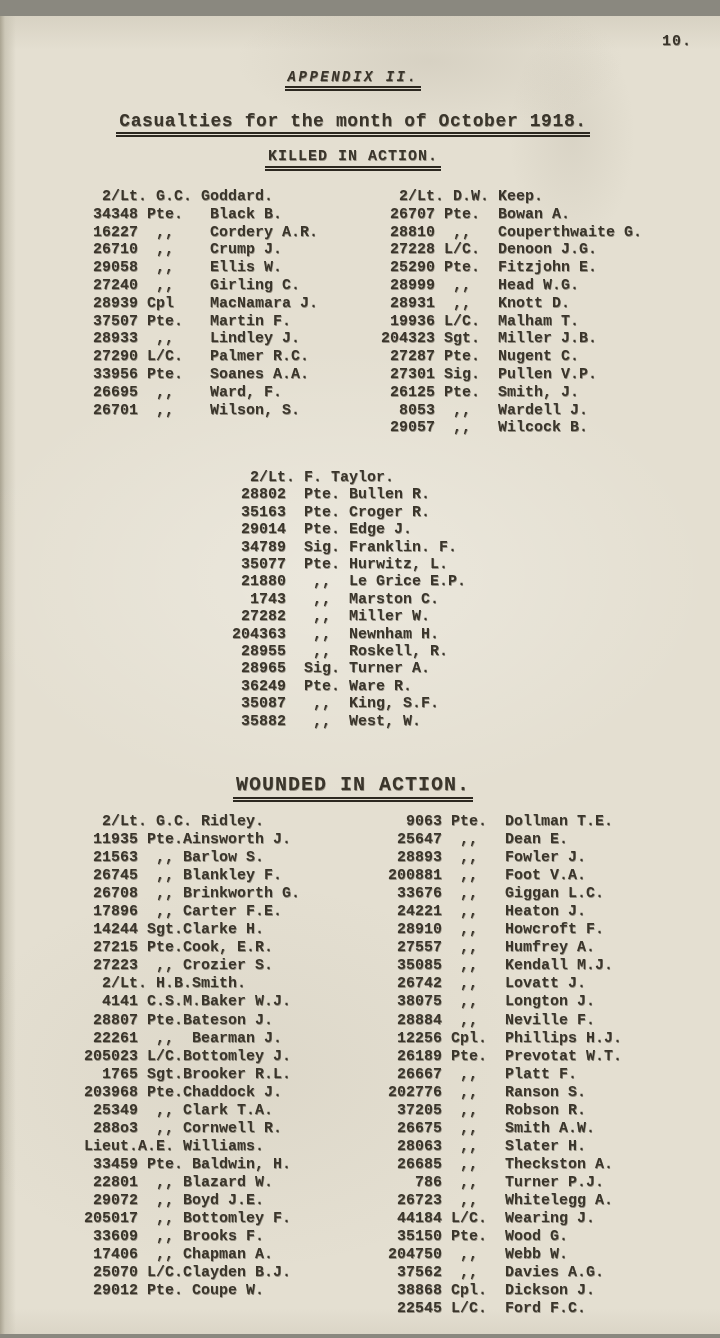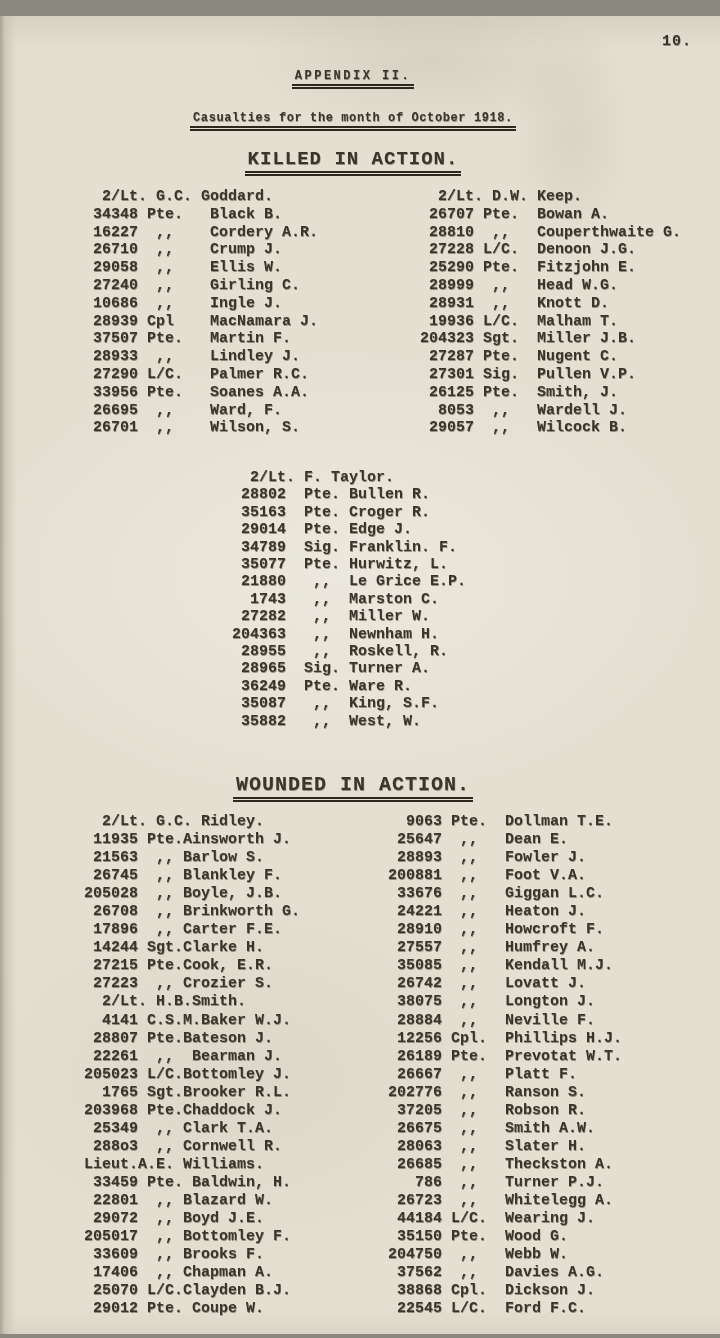--- a/index.html
+++ b/index.html
@@ -17,29 +17,29 @@
       radial-gradient(ellipse 420px 280px at 240px 1060px, rgba(128,118,98,0.07), transparent 70%),
       linear-gradient(90deg, #aaa492 0px, #ccc7b7 5px, rgba(204,199,183,0) 16px),
       linear-gradient(180deg, rgba(138,128,108,0.14) 0px, rgba(138,128,108,0) 34px),
       linear-gradient(0deg, rgba(138,128,108,0.10) 0px, rgba(138,128,108,0) 26px),
       #e4dfd1;
     text-shadow:0.5px 0.5px 0.5px rgba(48,42,32,0.45);
   }
   .line{white-space:pre;font-weight:700;}
   .col{position:absolute;font-size:15px;}
   .col-killed-left  {left:84px;  top:172px; line-height:17.8px;}
-  .col-killed-right {left:420px; top:172px; line-height:17.8px;}
+  .col-killed-right {left:381px; top:172px; line-height:17.8px;}
   .col-centre       {left:232px; top:453px; line-height:17.4px;}
   .col-wounded-left {left:84px;  top:797px; line-height:18.05px;}
   .col-wounded-right{left:388px; top:797px; line-height:18.05px;}
   .hrow{position:absolute;left:0;width:706px;text-align:center;font-weight:700;}
   .underlined{display:inline-block;border-bottom:5px double #2c2820;padding:0 3px 1px 3px;}
-  .title-row   {top:53px;  font-size:12px;  letter-spacing:2.5px;}
-  .subtitle-row{top:95px;  font-size:12px;letter-spacing:0.6px;}
-  .killed-row  {top:132px; font-size:19px;letter-spacing:1px;}
+  .title-row   {top:53px;  font-size:14px;  letter-spacing:2.5px;font-style:italic;}
+  .subtitle-row{top:95px;  font-size:18px;letter-spacing:0.6px;}
+  .killed-row  {top:132px; font-size:15px;letter-spacing:1px;}
   .wounded-row {top:757px; font-size:20px;letter-spacing:1px;}
   .page-number{position:absolute;top:17px;right:28px;font-size:15px;font-weight:700;letter-spacing:1px;}
 </style>
 </head>
 <body>
 
 <div class="page">
 
   <div class="page-number">10.</div>
 
@@ -55,21 +55,20 @@
     <span class="underlined">KILLED IN ACTION.</span>
   </div>
 
   <div class="col col-killed-left">
       <div class="line">  2/Lt. G.C. Goddard.</div>
       <div class="line"> 34348 Pte.   Black B.</div>
       <div class="line"> 16227  ,,    Cordery A.R.</div>
       <div class="line"> 26710  ,,    Crump J.</div>
       <div class="line"> 29058  ,,    Ellis W.</div>
       <div class="line"> 27240  ,,    Girling C.</div>
-      <div class="line"> 10686  ,,    Ingle J.</div>
       <div class="line"> 28939 Cpl    MacNamara J.</div>
       <div class="line"> 37507 Pte.   Martin F.</div>
       <div class="line"> 28933  ,,    Lindley J.</div>
       <div class="line"> 27290 L/C.   Palmer R.C.</div>
       <div class="line"> 33956 Pte.   Soanes A.A.</div>
       <div class="line"> 26695  ,,    Ward, F.</div>
       <div class="line"> 26701  ,,    Wilson, S.</div>
     </div>
 
   <div class="col col-killed-right">
@@ -109,21 +108,20 @@
 
   <div class="hrow wounded-row">
     <span class="underlined">WOUNDED IN ACTION.</span>
   </div>
 
   <div class="col col-wounded-left">
       <div class="line">  2/Lt. G.C. Ridley.</div>
       <div class="line"> 11935 Pte.Ainsworth J.</div>
       <div class="line"> 21563  ,, Barlow S.</div>
       <div class="line"> 26745  ,, Blankley F.</div>
-      <div class="line">205028  ,, Boyle, J.B.</div>
       <div class="line"> 26708  ,, Brinkworth G.</div>
       <div class="line"> 17896  ,, Carter F.E.</div>
       <div class="line"> 14244 Sgt.Clarke H.</div>
       <div class="line"> 27215 Pte.Cook, E.R.</div>
       <div class="line"> 27223  ,, Crozier S.</div>
       <div class="line">  2/Lt. H.B.Smith.</div>
       <div class="line">  4141 C.S.M.Baker W.J.</div>
       <div class="line"> 28807 Pte.Bateson J.</div>
       <div class="line"> 22261  ,,  Bearman J.</div>
       <div class="line">205023 L/C.Bottomley J.</div>

